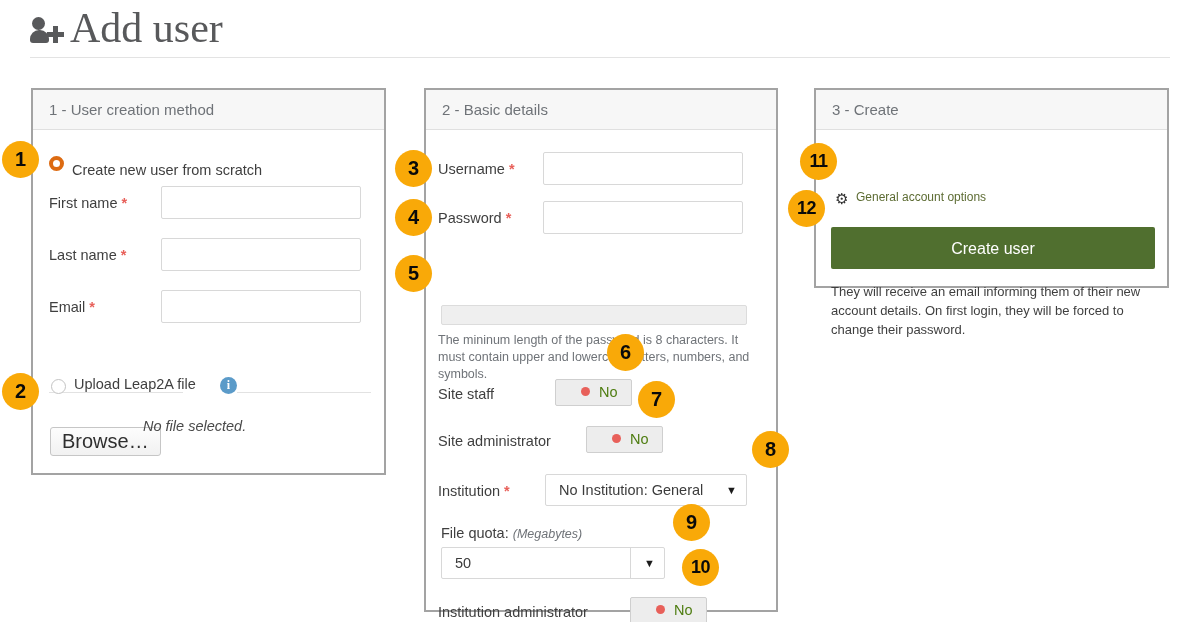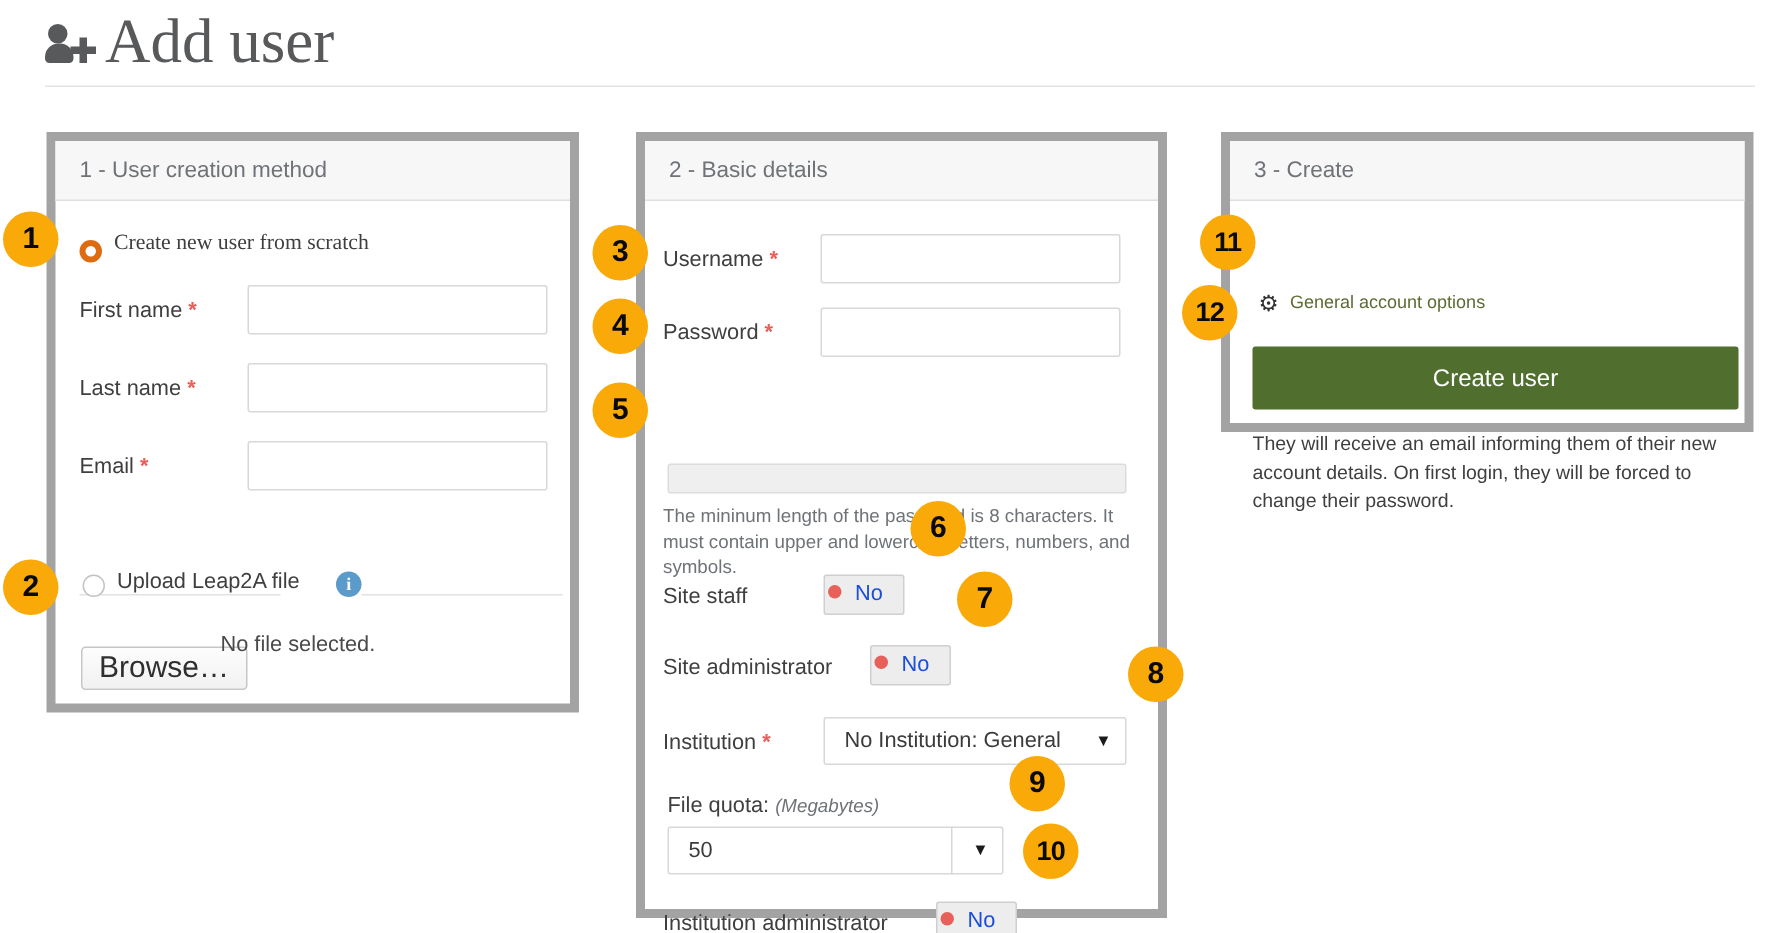--- a/index.html
+++ b/index.html
@@ -79,21 +79,21 @@
     top: 57px;
     width: 1140px;
     height: 1px;
     background: #e3e3e3;
   }
 
   
   .panel {
     position: absolute;
     background: #ffffff;
-    border: 6px solid #a3a3a3;
+    border: 2px solid #a3a3a3;
     box-sizing: border-box;
   }
   .panel-head {
     background: #f7f7f7;
     border-bottom: 1px solid #e0e0e0;
     height: 40px;
     line-height: 40px;
     padding-left: 16px;
     font-size: 15px;
     color: #6f7378;
@@ -235,24 +235,25 @@
 
   
   .toggle {
     position: absolute;
     box-sizing: border-box;
     height: 27px;
     line-height: 25px;
     border: 1px solid #cfcfcf;
     border-radius: 2px;
     background: #ededed;
-    padding: 0 13px 0 2px;
-    font-size: 14.5px;
-    color: #1d4ed8;
-    white-space: nowrap;
+    padding: 0 13px 0 25px;
+    font-size: 14.5px;
+    color: #4d7c0f;
+    white-space: nowrap;
+    margin-left: 10px;
   }
   .toggle .dot {
     display: inline-block;
     width: 9px;
     height: 9px;
     border-radius: 50%;
     background: #e8605a;
     margin-right: 9px;
     vertical-align: 1px;
   }
@@ -380,42 +381,42 @@
     </span><span>Add user</span>
   </div>
 </div>
 <div id="title-rule"></div>
 
 <div class="panel" id="panel-1">
   <div class="panel-head">1 - User creation method</div>
   <div class="panel-body">
 
     <span class="radio-outer radio-on" style="left:16px; top:26px;"></span>
-    <span class="radio-label" style="left:39px; top:20px;font-family:Liberation Serif, serif;">Create new user from scratch</span>
+    <span class="radio-label" style="left:39px; top:32px;">Create new user from scratch</span>
 
     <span class="flabel" style="position:absolute; left:16px; top:65px;"><span>First name</span> <span class="req">*</span></span>
     <input class="tinput" style="left: 128px; top: 56px; width: 200px;" type="text" value="">
 
     <span class="flabel" style="position:absolute; left:16px; top:117px;"><span>Last name</span> <span class="req">*</span></span>
     <input class="tinput" style="left: 128px; top: 108px; width: 200px;" type="text" value="">
 
     <span class="flabel" style="position:absolute; left:16px; top:169px;"><span>Email</span> <span class="req">*</span></span>
     <input class="tinput" style="left: 128px; top: 160px; width: 200px;" type="text" value="">
 
     <div id="or-wrap">
       <span id="or-line-left"></span>
       <span id="or-line-right"></span>
     </div>
 
     <span class="radio-outer radio-off" style="left:18px; top:249px;"></span>
     <span class="radio-label" style="left:41px; top:246px;">Upload Leap2A file</span>
     <span class="info-icon" style="left:187px; top:247px;"><span>i</span></span>
 
     <span class="browse-btn" style="left:17px; top:285px;">Browse…</span>
-    <span class="file-name" style="left:110px; top:288px;">No file selected.</span>
+    <span class="file-name" style="left:110px; top:288px;font-style:italic;">No file selected.</span>
   </div>
 </div>
 
 <div class="panel" id="panel-2">
   <div class="panel-head">2 - Basic details</div>
   <div class="panel-body">
 
     <span class="flabel" style="position:absolute; left:12px; top:31px;"><span>Username</span> <span class="req">*</span></span>
     <input class="tinput" style="left: 117px; top: 22px; width: 200px;" type="text" value="">
 

